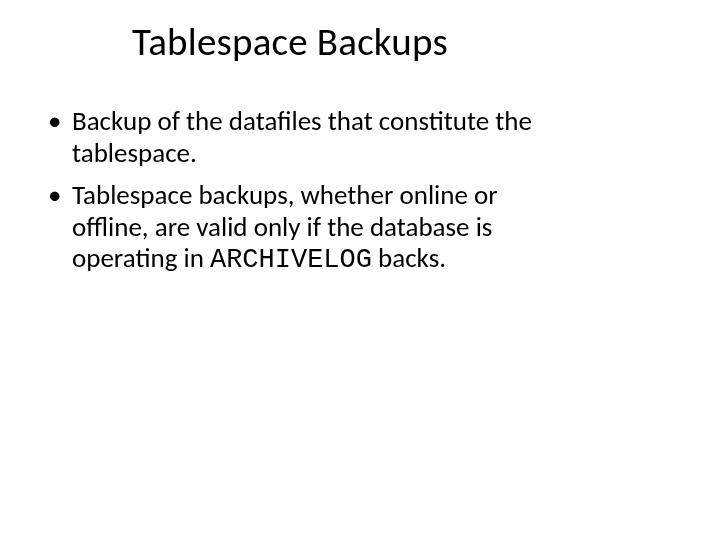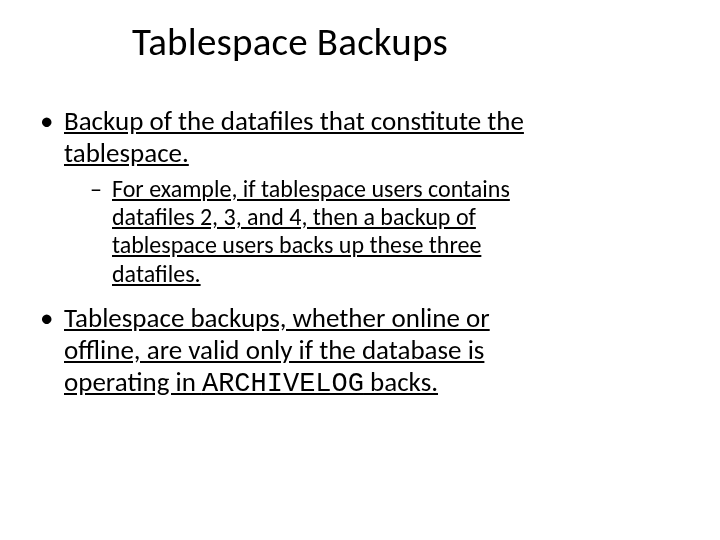--- a/index.html
+++ b/index.html
@@ -21,23 +21,22 @@
   }
   .title {
     text-align: center;
     font-size: 39px;
     font-weight: 400;
     margin: 0 0 40px 0;
     letter-spacing: 0.2px;
   }
   ul.level1 {
     list-style: none;
-    margin: 0;
+    margin: 8px;
     padding: 0 4px 0 4px;
-    text-decoration: underline;
   }
   ul.level1 > li {
     position: relative;
     padding-left: 30px;
     font-size: 27px;
     line-height: 1.18;
     margin-bottom: 10px;
   }
   ul.level1 > li::before {
     content: "•";
@@ -71,23 +70,18 @@
 </style>
 </head>
 <body>
 
 <div class="slide">
   <h1 class="title">Tablespace Backups</h1>
 
   <ul class="level1">
     <li>
       <span>Backup of the datafiles that constitute the tablespace.</span>
-      <ul class="level2">
-        <li>
-          <span>For example, if tablespace users contains datafiles 2, 3, and 4, then a backup of tablespace users backs up these three datafiles.</span>
-        </li>
-      </ul>
     </li>
     <li>
       <span>Tablespace backups, whether online or offline, are valid only if the database is operating in </span><span class="mono">ARCHIVELOG</span><span> backs.</span>
     </li>
   </ul>
 </div>
 
 </body></html>

